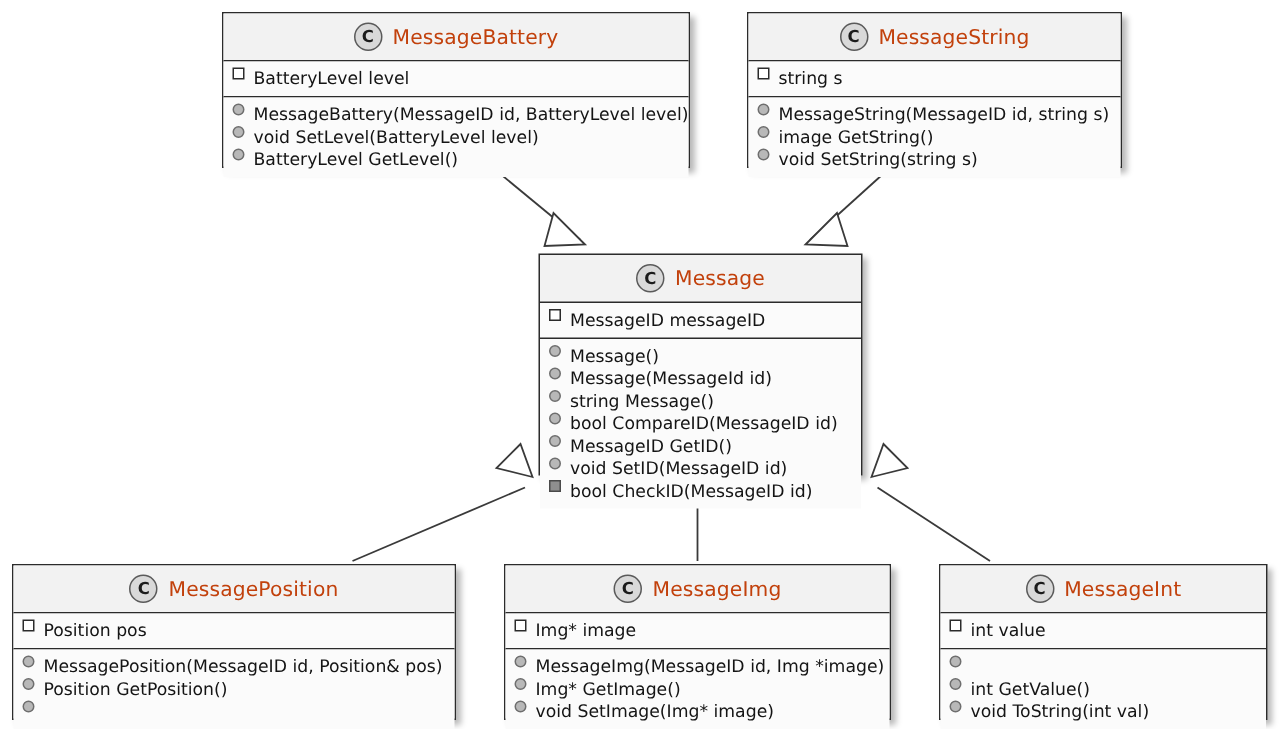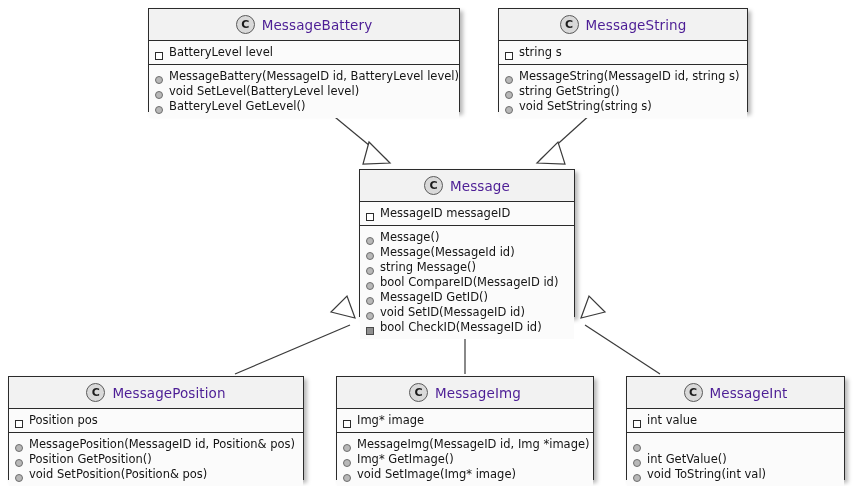--- a/index.html
+++ b/index.html
@@ -55,34 +55,34 @@
     justify-content: center;
     font-size: 11px;
     font-weight: bold;
     color: #1b1b1b;
     line-height: 1;
     font-family: "DejaVu Sans", sans-serif;
     flex: none;
   }
   .class-title {
     font-size: 13.5px;
-    color: #4c1d95;
+    color: #c2410c;
     letter-spacing: 0.1px;
   }
   .compartment {
     box-sizing: border-box;
     padding: 4px 0 4px 0;
     background: #fbfbfb;
   }
   .compartment.fields {
     border-bottom: 1px solid #2b2b2b;
   }
   .member {
     display: flex;
-    align-items: flex-end;
+    align-items: flex-start;
     gap: 6px;
     padding: 0 6px;
     height: 15px;
     font-size: 11.5px;
     color: #141414;
     white-space: nowrap;
   }
   .marker {
     flex: none;
     width: 8px;
@@ -175,21 +175,21 @@
           <span class="member-label">string s</span>
         </div>
       </div>
       <div class="compartment methods">
         <div class="member">
           <span class="marker public-method"></span>
           <span class="member-label">MessageString(MessageID id, string s)</span>
         </div>
         <div class="member">
           <span class="marker public-method"></span>
-          <span class="member-label">string GetString()</span>
+          <span class="member-label">image GetString()</span>
         </div>
         <div class="member">
           <span class="marker public-method"></span>
           <span class="member-label">void SetString(string s)</span>
         </div>
       </div>
     </div>
     <div class="uml-class" style="left: 359px; top: 169px; width: 216px; height: 148px;">
       <div class="class-header">
         <span class="class-icon">C</span>
@@ -247,21 +247,20 @@
         <div class="member">
           <span class="marker public-method"></span>
           <span class="member-label">MessagePosition(MessageID id, Position&amp; pos)</span>
         </div>
         <div class="member">
           <span class="marker public-method"></span>
           <span class="member-label">Position GetPosition()</span>
         </div>
         <div class="member">
           <span class="marker public-method"></span>
-          <span class="member-label">void SetPosition(Position&amp; pos)</span>
         </div>
       </div>
     </div>
     <div class="uml-class" style="left: 336px; top: 376px; width: 258px; height: 104px;">
       <div class="class-header">
         <span class="class-icon">C</span>
         <span class="class-title">MessageImg</span>
       </div>
       <div class="compartment fields">
         <div class="member">

